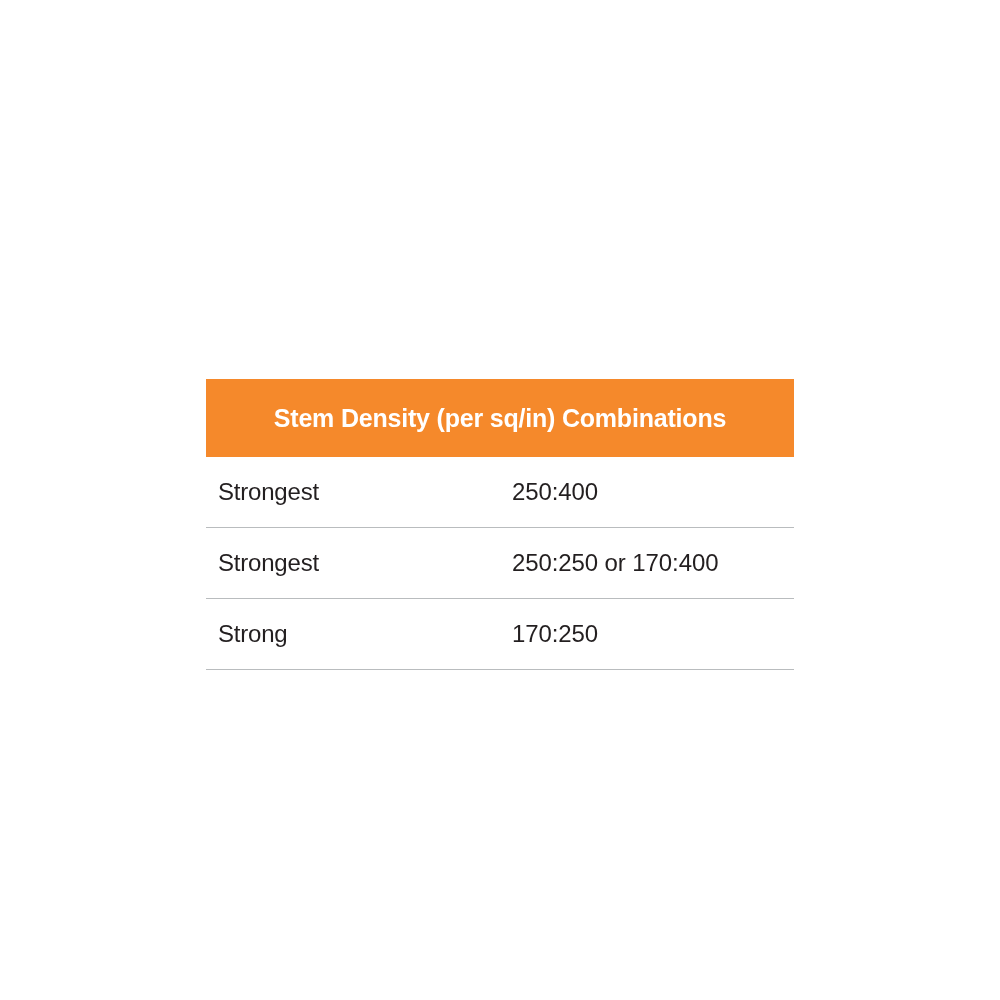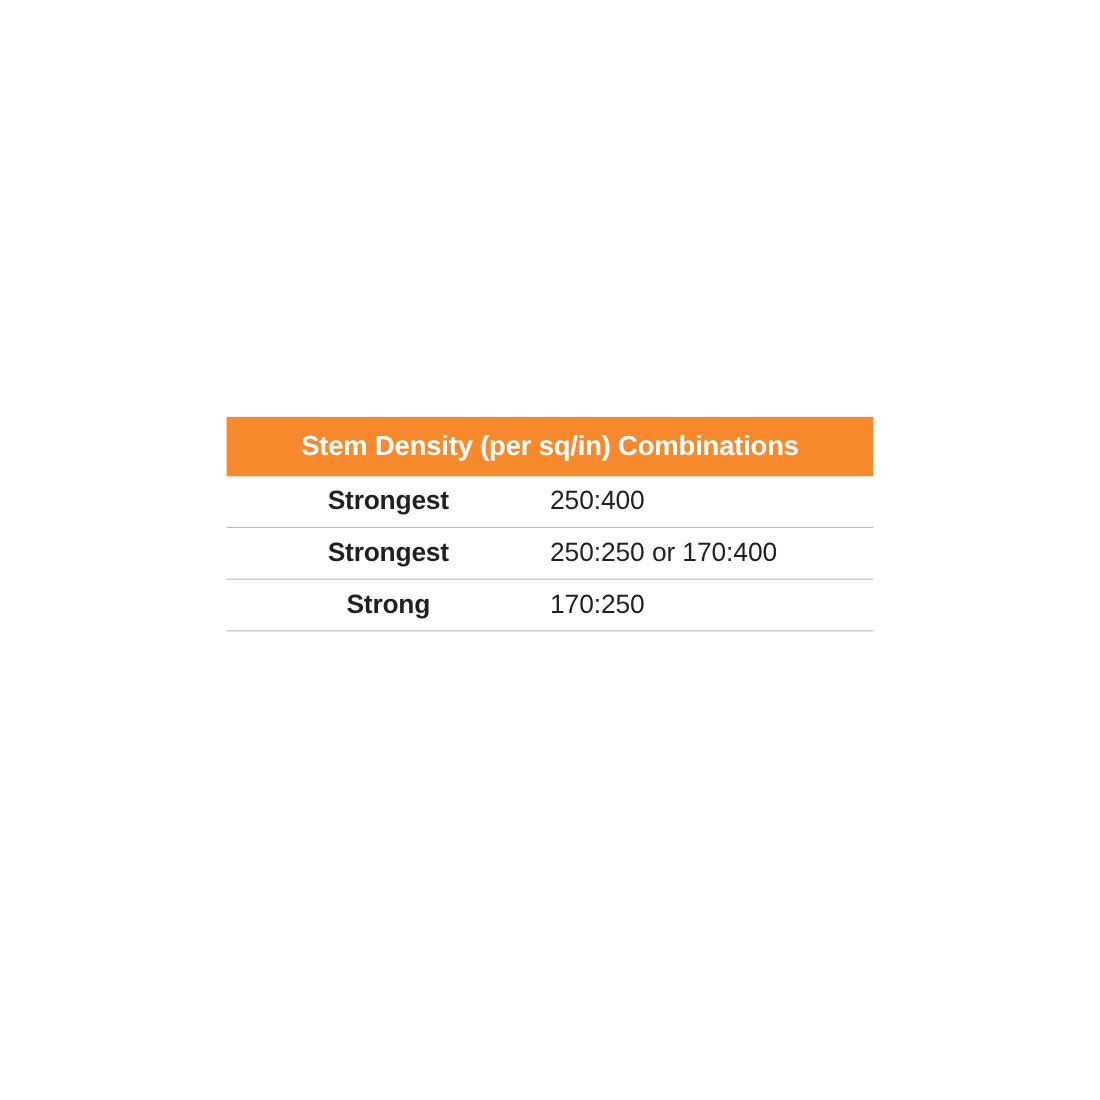--- a/index.html
+++ b/index.html
@@ -20,21 +20,21 @@
     top: 379px;
     width: 588px;
   }
   table.density-table {
     border-collapse: collapse;
     width: 100%;
     table-layout: fixed;
   }
   table.density-table td,
   table.density-table th {
-    padding: 0;
+    padding: 12px;
     margin: 0;
   }
   .header-cell {
     background: #F5892B;
     color: #ffffff;
     font-size: 25px;
     font-weight: bold;
     letter-spacing: -0.2px;
     text-align: center;
     height: 54px;
@@ -43,22 +43,21 @@
     white-space: nowrap;
   }
   .row-cell {
     height: 46px;
     vertical-align: middle;
     border-bottom: 1px solid #b9bcbe;
     color: #231f20;
     font-size: 24px;
   }
   .label-cell {
-    text-align: center;
-    font-weight: bold;
+    font-weight: normal;
     letter-spacing: -0.2px;
     width: 48%;
     white-space: nowrap;
   }
   .value-cell {
     font-weight: normal;
     letter-spacing: -0.1px;
     width: 52%;
     white-space: nowrap;
   }

